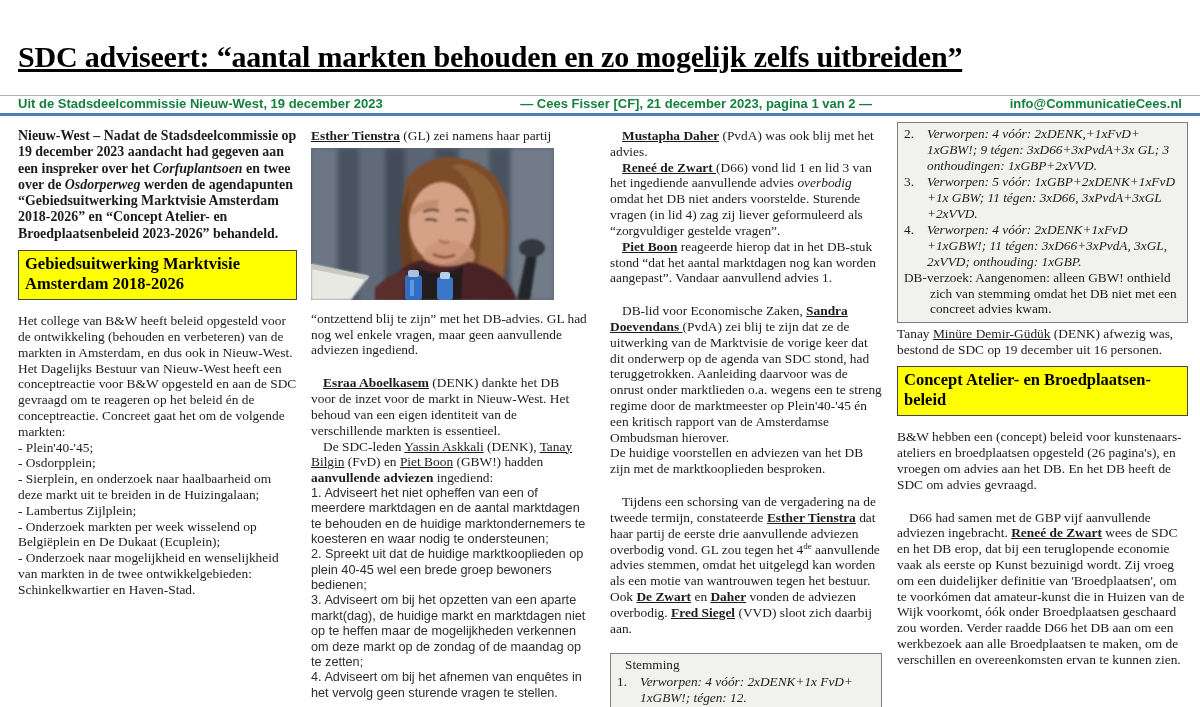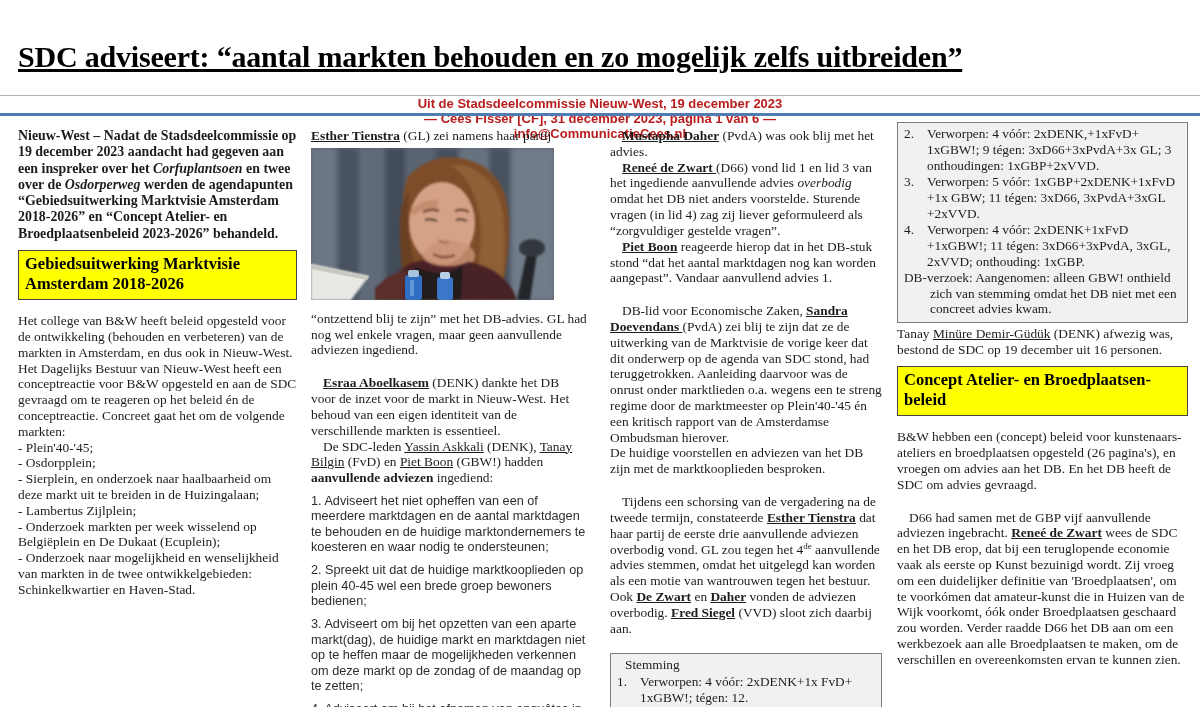--- a/index.html
+++ b/index.html
@@ -13,31 +13,31 @@
     position:absolute;left:18px;top:40px;width:1160px;
     font-family:"Liberation Serif",serif;
     font-weight:bold;font-size:30px;line-height:1.1;color:#000;
     letter-spacing:-0.2px;white-space:nowrap;text-decoration:underline;
   }
   .rule-gray{position:absolute;left:0;top:95px;width:1200px;height:1px;background:#b3b3b3;}
   .rule-blue{position:absolute;left:0;top:113px;width:1200px;height:3px;background:var(--rule-blue,#4f7db3);}
   .meta-row{
     position:absolute;left:0;top:96px;width:1200px;box-sizing:border-box;
     padding:0 18px;display:flex;justify-content:space-between;align-items:center;
-    font-family:"Liberation Sans",sans-serif;font-weight:bold;font-size:13px;color:#b91c1c;flex-direction:column;
+    font-family:"Liberation Sans",sans-serif;font-weight:bold;font-size:13px;color:#15803d;
   }
   .col{position:absolute;top:128px;}
   #col0{left:18px;width:279px;}
   #col1{left:311px;width:276px;}
   #col2{left:610px;width:272px;}
   #col3{left:897px;width:291px;top:122px;}
   .para{font-size:13.4px;line-height:1.18;margin:0;}
   .para.ind{text-indent:12px;}
   .para.lede{font-size:13.9px;font-weight:bold;line-height:1.17;}
-  .para.sans{font-family:"Liberation Sans",sans-serif;font-size:12.7px;line-height:1.21;color:#2e2e2e;margin-top:8px;}
+  .para.sans{font-family:"Liberation Sans",sans-serif;font-size:12.7px;line-height:1.21;color:#2e2e2e;}
   .r-b{font-weight:bold;}
   .r-i{font-style:italic;}
   .r-bi{font-weight:bold;font-style:italic;text-align:right;}
   .r-u{text-decoration:underline;}
   .r-bu{font-weight:bold;text-decoration:underline;}
   sup{font-size:9px;line-height:0;}
   .yhead{
     background:var(--highlight,#ffff00);
     border:1px solid #454545;
     font-weight:bold;font-size:16.5px;line-height:1.22;
@@ -49,32 +49,32 @@
     background:var(--box-bg,#f1f1ef);
     border:1px solid var(--box-border,#7e7e7e);
     padding:3px 6px 5px 6px;
     font-size:13.3px;line-height:1.2;
     margin-top:9px;
   }
   #col3 .sbox{margin-top:0;}
   .slabel{margin:0 0 1px 8px;}
   .sitem{display:flex;}
   .sitem .n{flex:0 0 23px;}
-  .sitem .t{flex:1;}
+  .sitem .t{flex:1;font-style:italic;}
   .shang{padding-left:26px;text-indent:-26px;}
   .gap{width:100%;}
 </style>
 </head>
 <body style="--highlight: #ffff00; --rule-blue: #4f7db3; --box-bg: #f1f1ef; --box-border: #7e7e7e;">
 
 <div class="page-title">SDC adviseert: “aantal markten behouden en zo mogelijk zelfs uitbreiden”</div>
 <div class="rule-gray"></div>
 <div class="meta-row">
   <span>Uit de Stadsdeelcommissie Nieuw-West, 19 december 2023</span>
-  <span>—  Cees Fisser [CF], 31 december 2023, pagina 1 van 6  —</span>
+  <span>—  Cees Fisser [CF], 21 december 2023, pagina 1 van 2  —</span>
   <span>info@CommunicatieCees.nl</span>
 </div>
 <div class="rule-blue"></div>
 
 <div class="col" id="col0">
     <div class="para lede"><span class="r-b">Nieuw-West – Nadat de Stadsdeelcommissie op 19 december 2023 aandacht had gegeven aan een inspreker over het </span><span class="r-bi">Corfuplantsoen</span><span class="r-b"> en twee over de </span><span class="r-bi">Osdorperweg</span><span class="r-b"> werden de agendapunten “Gebiedsuitwerking Marktvisie Amsterdam 2018-2026” en “Concept Atelier- en Broedplaatsenbeleid 2023-2026” behandeld.</span></div>
     <div class="yhead">Gebiedsuitwerking Marktvisie Amsterdam 2018-2026</div>
     <div class="para"><span>Het college van B&amp;W heeft beleid opgesteld voor de ontwikkeling (behouden en verbeteren) van de markten in Amsterdam, en dus ook in Nieuw-West. Het Dagelijks Bestuur van Nieuw-West heeft een conceptreactie voor B&amp;W opgesteld en aan de SDC gevraagd om te reageren op het beleid én de conceptreactie. Concreet gaat het om de volgende markten:</span></div>
     <div class="para"><span>- Plein'40-'45;</span></div>
     <div class="para"><span>- Osdorpplein;</span></div>

